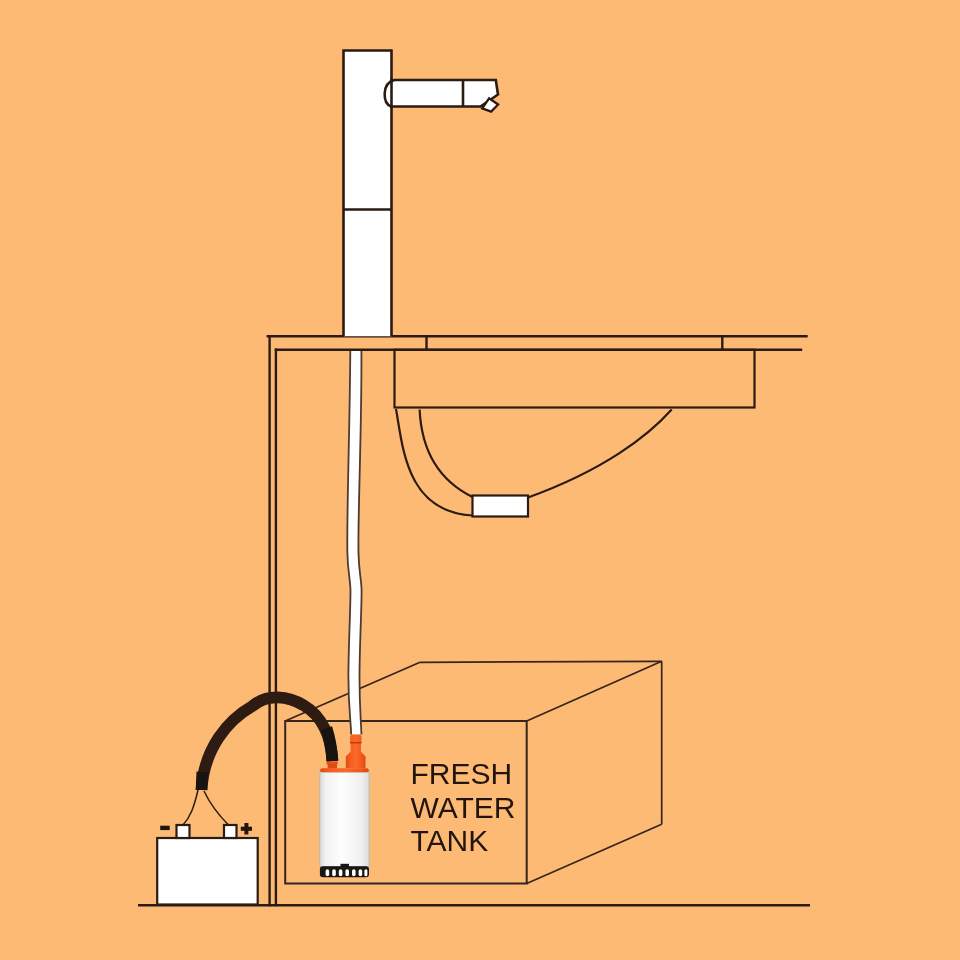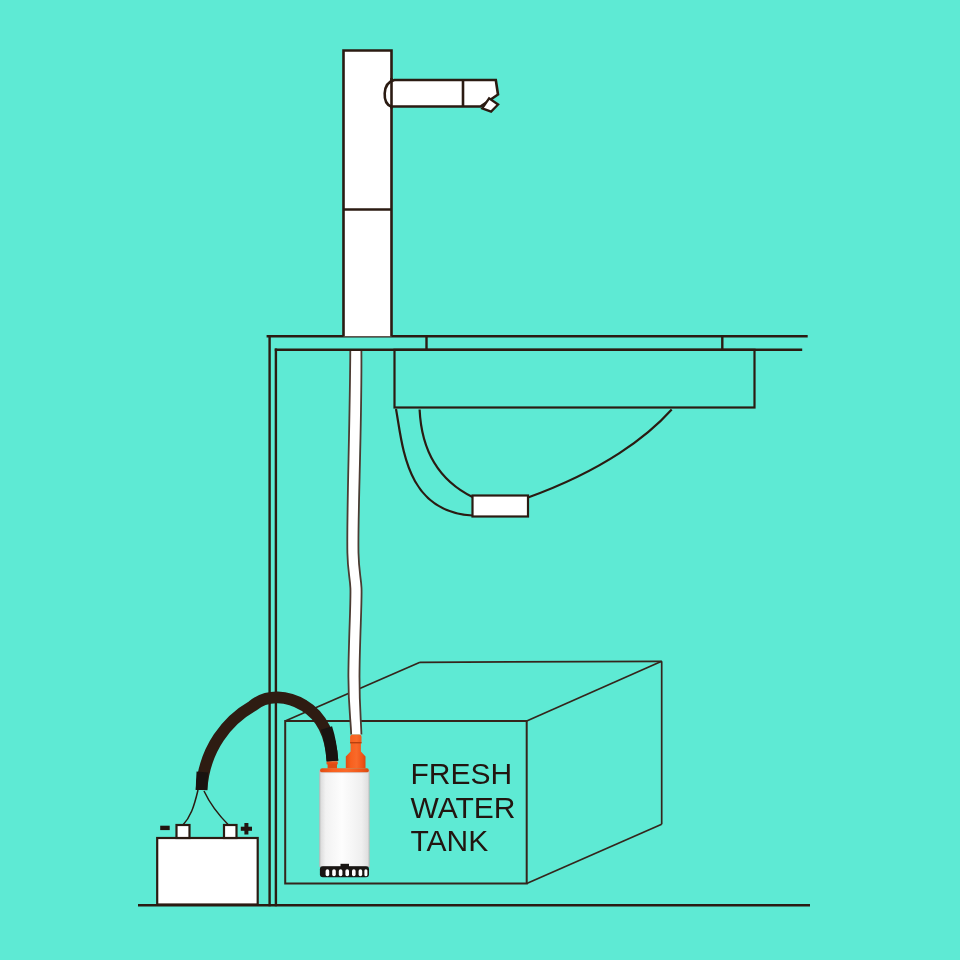--- a/index.html
+++ b/index.html
@@ -1,16 +1,16 @@
 <!DOCTYPE html>
 <html><head>
 <meta charset="utf-8">
 <style>
   html,body{margin:0;padding:0;background:#ffffff;}
-  #stage{width:960px;height:960px;position:relative;background:#5eead4;overflow:hidden;}
+  #stage{width:960px;height:960px;position:relative;background:#fdba74;overflow:hidden;}
   svg{display:block;}
   text{font-family:"Liberation Sans",sans-serif;}
 </style>
 </head>
 <body>
 <div id="stage">
 <svg width="960" height="960" viewBox="0 0 960 960" xmlns="http://www.w3.org/2000/svg">
 <defs>
   <linearGradient id="bodyg" x1="0" y1="0" x2="1" y2="0">
     <stop offset="0" stop-color="#d9d9d9"></stop>

